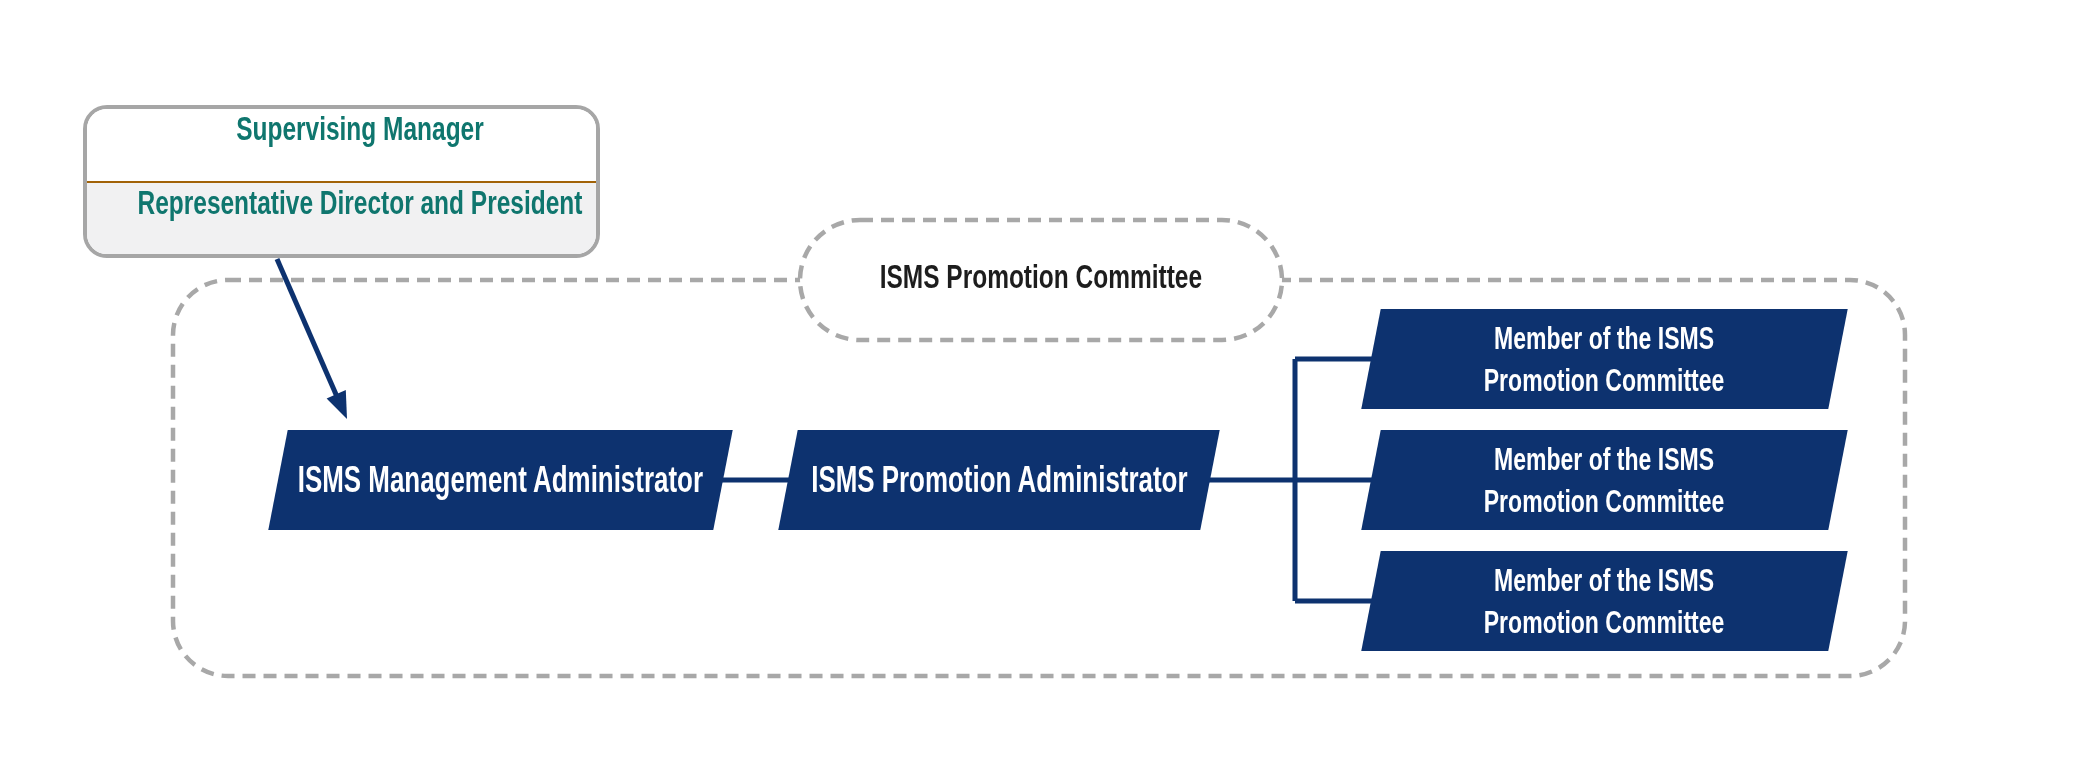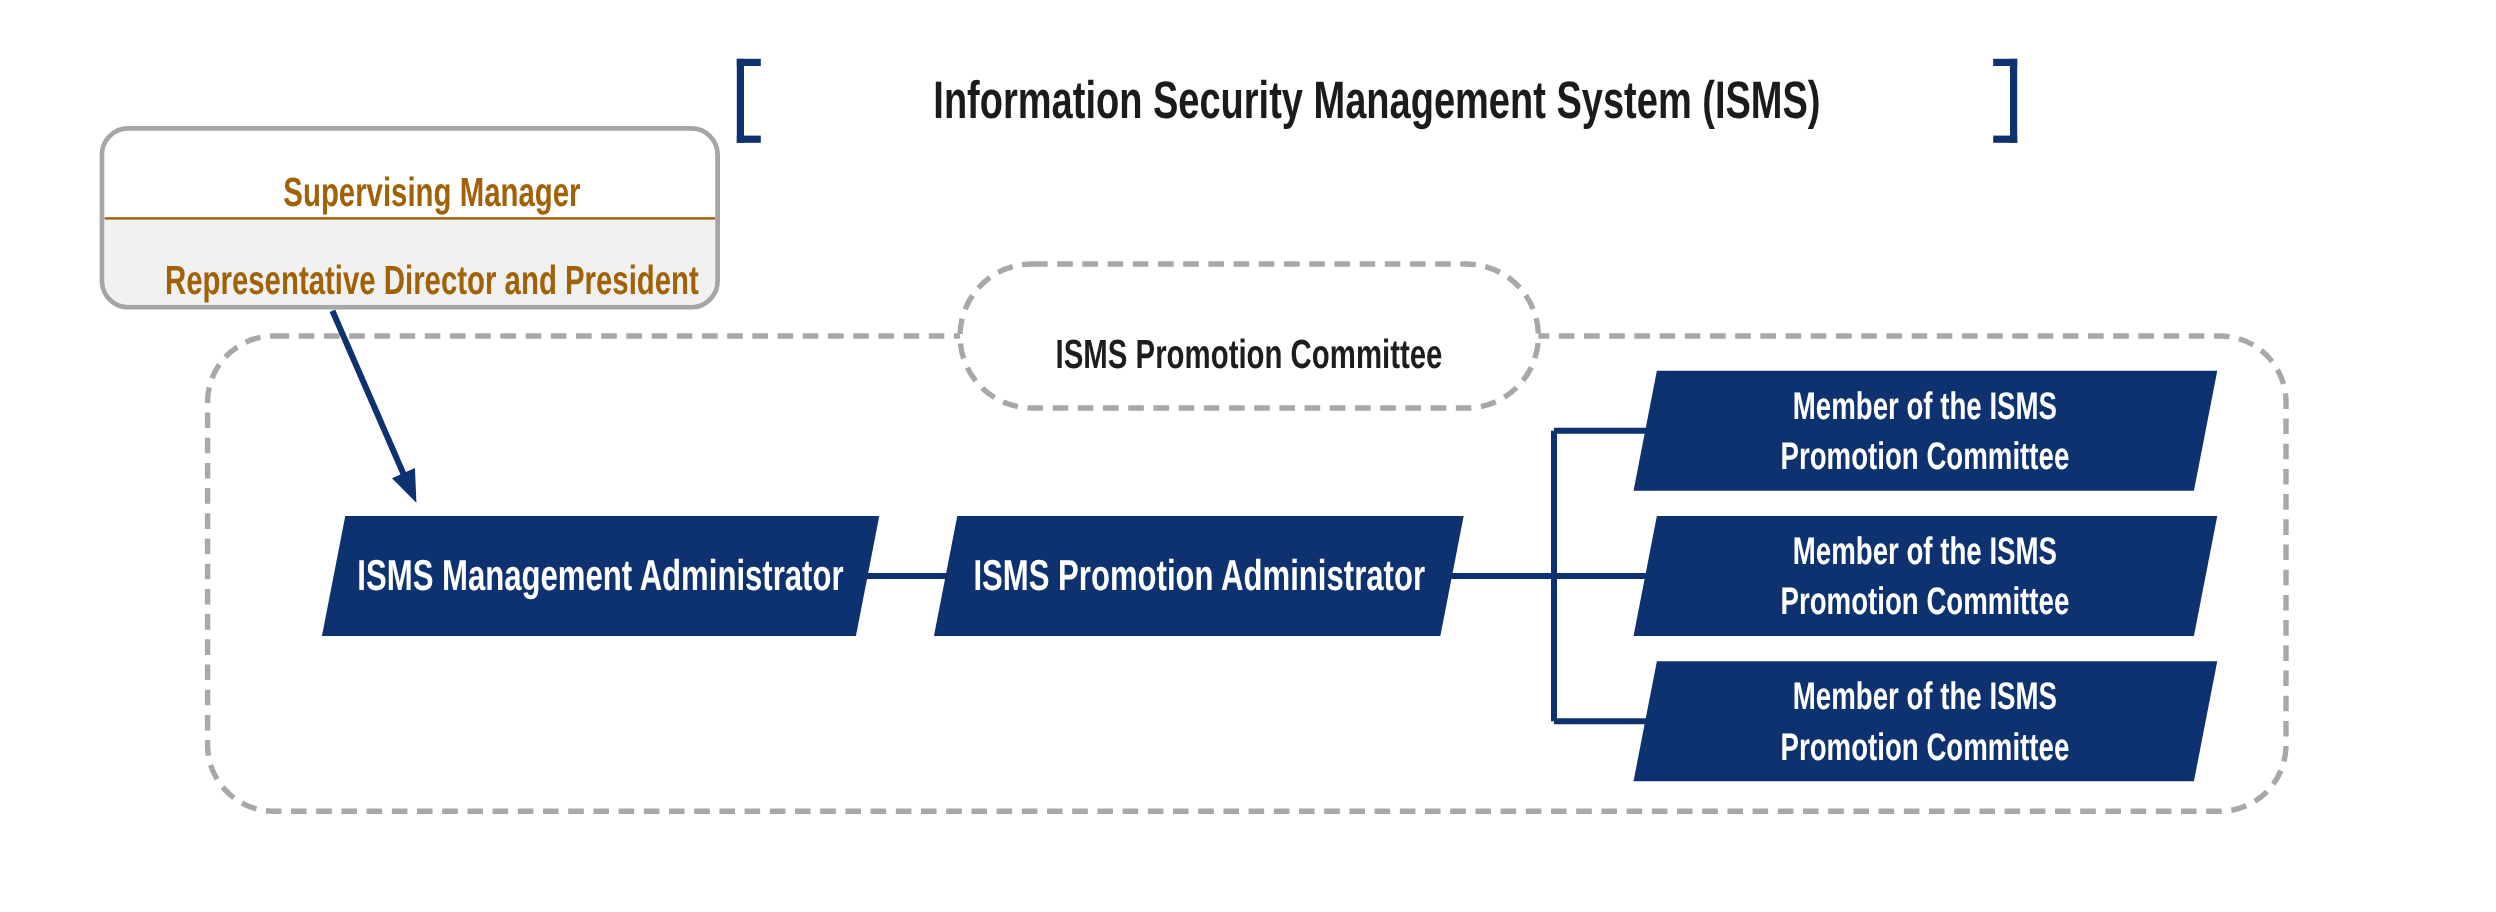--- a/index.html
+++ b/index.html
@@ -30,28 +30,28 @@
   }
 
   
   .sup-box {
     position: absolute; left: 83px; top: 105px; width: 517px; height: 153px;
     box-sizing: border-box; background: #ffffff;
     border: 4px solid #a6a6a6; border-radius: 24px; overflow: hidden;
     display: flex; flex-direction: column;
   }
   .sup-row {
-    flex: 1; display: flex; align-items: flex-end; justify-content: center;
-    font-size: 34px; font-weight: 700; color: #a16207; background: #ffffff; padding-left: 36px;
+    flex: 1; display: flex; align-items: flex-start; justify-content: center;
+    font-size: 34px; font-weight: 700; color: #0f766e; background: #ffffff; padding-left: 36px;
   }
   .sup-row.bottom { background: #f1f1f2; border-top: 2px solid #a16207; }
 
   
   .pill-label {
-    position: absolute; left: 800px; top: 236px; width: 482px; height: 120px;
+    position: absolute; left: 800px; top: 216px; width: 482px; height: 120px;
     display: flex; align-items: center; justify-content: center;
     font-size: 34px; font-weight: 700; color: #1d1d1d;
   }
 
   
   .pgram {
     position: absolute; height: 100px; background: #0d326f;
     transform: skewX(-11deg);
     display: flex; align-items: center; justify-content: center; color: #ffffff;
   }
@@ -83,25 +83,20 @@
     <path d="M1295 359 V601" stroke="#0d326f" stroke-width="5" fill="none"></path>
     <path d="M1295 359 H1380" stroke="#0d326f" stroke-width="5" fill="none"></path>
     <path d="M1295 601 H1380" stroke="#0d326f" stroke-width="5" fill="none"></path>
 
     <g>
       <line x1="277" y1="259" x2="338" y2="399" stroke="#0d326f" stroke-width="5"></line>
       <polygon points="347,419 326.6,398.5 345.8,390.1" fill="#0d326f"></polygon>
     </g>
   </svg>
 
-  <div class="title-row">
-    <span class="bracket left"></span>
-    <h1 class="title"><span class="cond">Information Security Management System (ISMS)</span></h1>
-    <span class="bracket right"></span>
-  </div>
 
   <div class="sup-box">
     <div class="sup-row top">
       <span class="cond">Supervising Manager</span>
     </div>
     <div class="sup-row bottom">
       <span class="cond">Representative Director and President</span>
     </div>
   </div>
 

